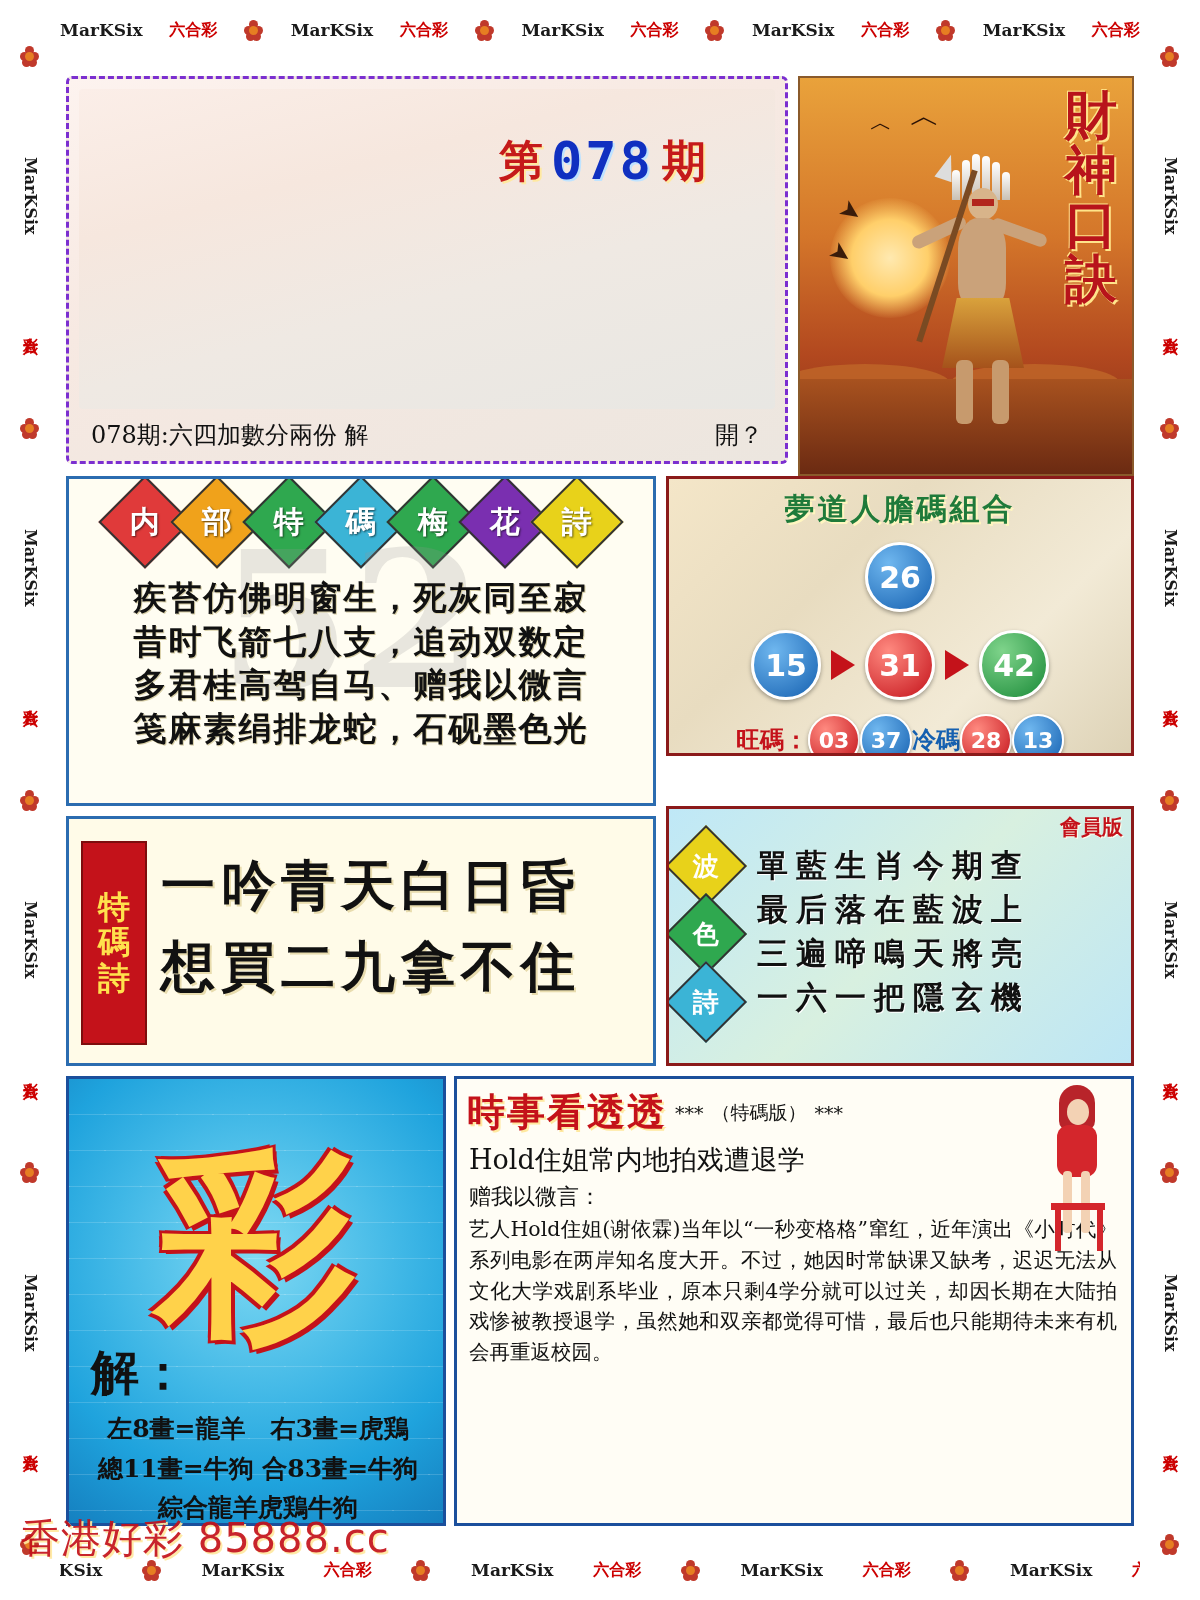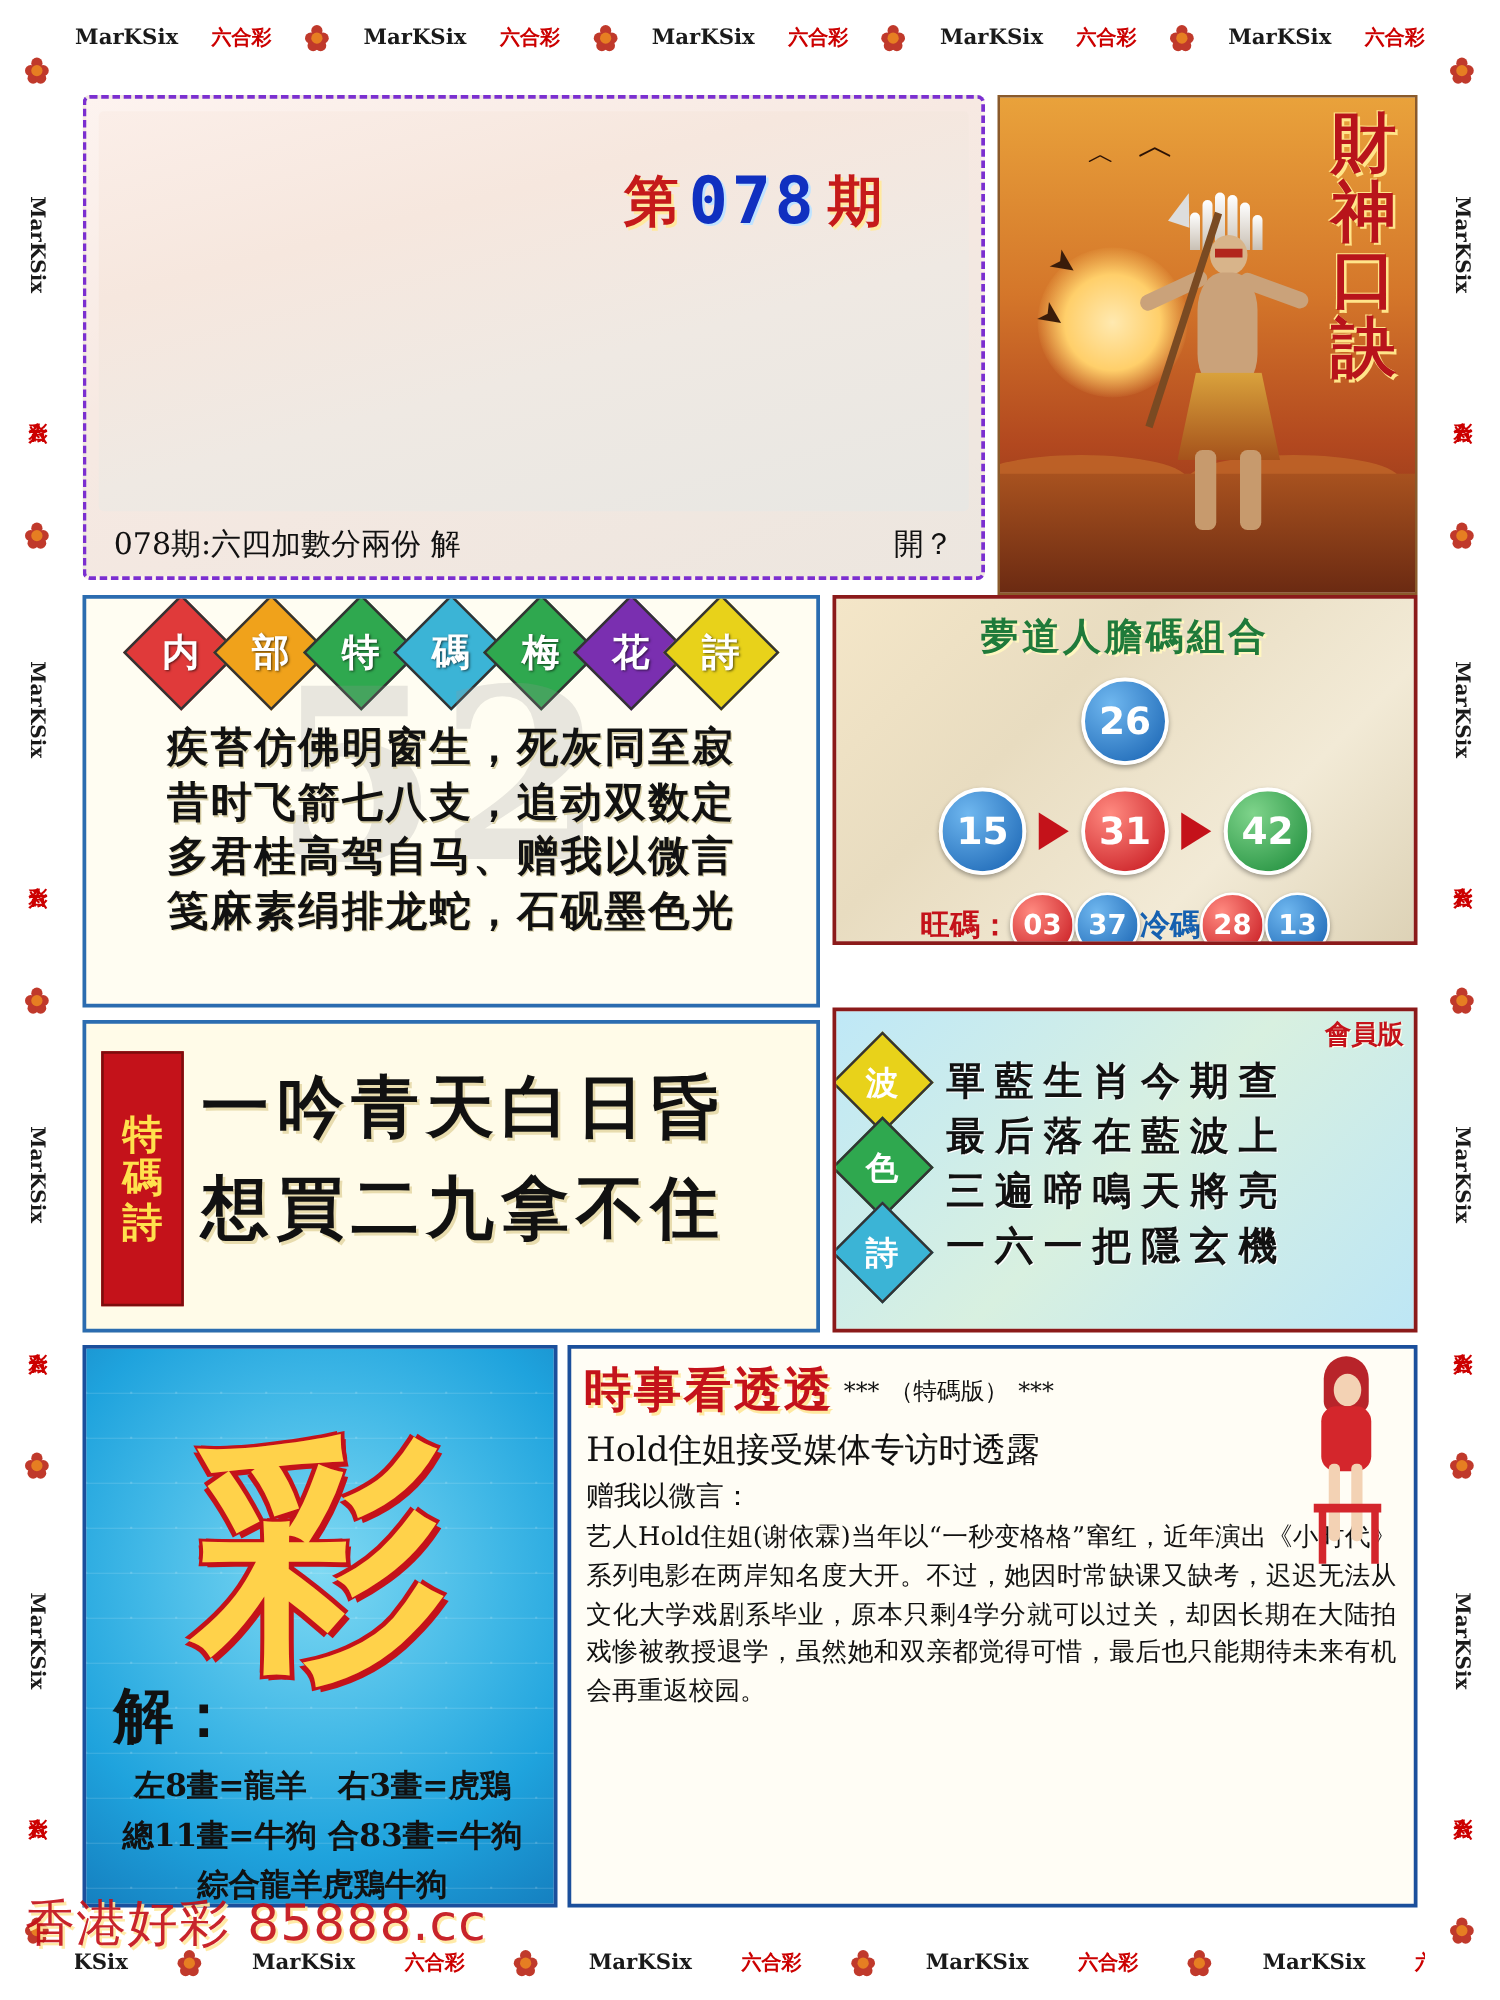--- a/index.html
+++ b/index.html
@@ -543,21 +543,21 @@
       </div>
     </div>
 
     <div class="panel" id="news">
       <div class="news-head">
         <span class="nh-title">時事看透透</span>
         <span class="nh-sub">***</span>
         <span class="nh-sub">（特碼版）</span>
         <span class="nh-sub">***</span>
       </div>
-      <div class="news-sub">Hold住姐接受媒体专访时透露</div>
+      <div class="news-sub">Hold住姐常内地拍戏遭退学</div>
       <div class="news-key">赠我以微言：</div>
       <div class="news-body">艺人Hold住姐(谢依霖)当年以“一秒变格格”窜红，近年演出《小时代》系列电影在两岸知名度大开。不过，她因时常缺课又缺考，迟迟无法从文化大学戏剧系毕业，原本只剩4学分就可以过关，却因长期在大陆拍戏惨被教授退学，虽然她和双亲都觉得可惜，最后也只能期待未来有机会再重返校园。</div>
       <div class="lady">
         <div class="hair"></div>
         <div class="face"></div>
         <div class="body"></div>
         <div class="leg" style="left:34px;"></div>
         <div class="leg" style="left:52px;"></div>
         <div class="stool"></div>
         <div class="stool-leg" style="left:26px;"></div>

